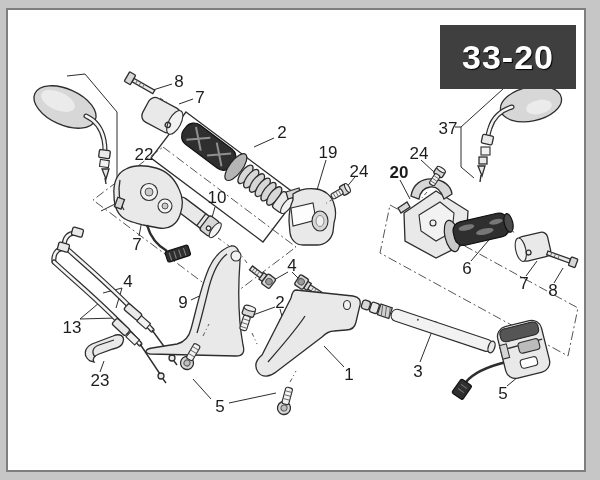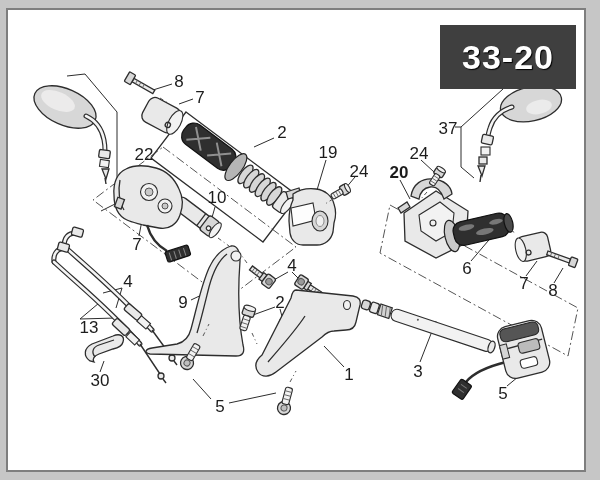--- a/index.html
+++ b/index.html
@@ -352,24 +352,24 @@
       <span class="callout" style="left: 503px; top: 393px;">5</span>
       <span class="callout" style="left: 467px; top: 268px;">6</span>
       <span class="callout" style="left: 200px; top: 97px;">7</span>
       <span class="callout" style="left: 524px; top: 283px;">7</span>
       <span class="callout" style="left: 179px; top: 81px;">8</span>
       <span class="callout" style="left: 553px; top: 290px;">8</span>
       <span class="callout" style="left: 183px; top: 302px;">9</span>
       <span class="callout" style="left: 217px; top: 197px;">10</span>
       <span class="callout" style="left: 137px; top: 244px;">7</span>
       <span class="callout" style="left: 282px; top: 132px;">2</span>
-      <span class="callout" style="left: 89px; top: 327px;">13</span>
+      <span class="callout" style="left: 72px; top: 327px;">13</span>
       <span class="callout" style="left: 128px; top: 281px;">4</span>
       <span class="callout" style="left: 220px; top: 406px;">5</span>
       <span class="callout" style="left: 328px; top: 152px;">19</span>
       <span class="callout" style="left: 399px; top: 172px; font-weight: bold;">20</span>
-      <span class="callout" style="left: 100px; top: 380px;">30</span>
+      <span class="callout" style="left: 100px; top: 380px;">23</span>
       <span class="callout" style="left: 144px; top: 126px; margin-top: 28px;">22</span>
       <span class="callout" style="left: 448px; top: 128px;">37</span>
       <span class="callout" style="left: 359px; top: 171px;">24</span>
       <span class="callout" style="left: 419px; top: 153px;">24</span>
     </div>
 </div>
 
 </body></html>

